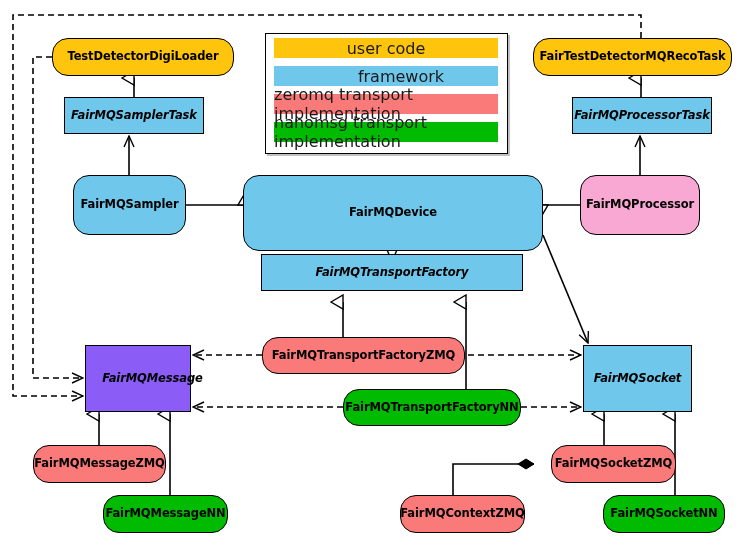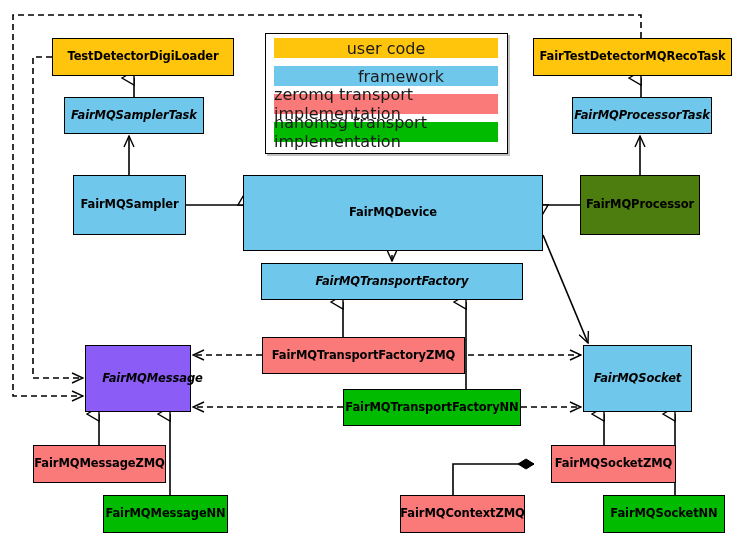--- a/index.html
+++ b/index.html
@@ -32,21 +32,21 @@
     border: 1.6px solid #000000;
     display: flex;
     align-items: center;
     justify-content: center;
     text-align: center;
     line-height: 1.15;
     color: #000000;
     font-size: 11.5px;
     letter-spacing: -0.1px;
   }
-  .node-box.bold   { font-weight: bold; }
+  .node-box.bold   { font-weight: bold; border-radius: 16px; }
   .node-box.italic { font-style: italic; font-weight: bold; }
   .legend-panel {
     position: absolute;
     box-sizing: border-box;
     background: #ffffff;
     border: 1.6px solid #000000;
     box-shadow: 2px 2px 0 rgba(140,140,140,0.55);
   }
   .legend-row {
     position: absolute;
@@ -149,24 +149,24 @@
       </div>
       <div class="node-box italic" style="left: 572px; top: 97px; width: 140px; height: 37px; background: rgb(111, 200, 236);">
         <span>FairMQProcessorTask</span>
       </div>
       <div class="node-box bold" style="left: 73px; top: 175px; width: 113px; height: 60px; background: rgb(111, 200, 236);">
         <span>FairMQSampler</span>
       </div>
       <div class="node-box bold" style="left: 243px; top: 175px; width: 300px; height: 76px; background: rgb(111, 200, 236);">
         <span>FairMQDevice</span>
       </div>
-      <div class="node-box bold" style="left: 580px; top: 175px; width: 120px; height: 60px; background: #4d7c0f;">
+      <div class="node-box bold" style="left: 580px; top: 175px; width: 120px; height: 60px; background: #f9a8d4;">
         <span>FairMQProcessor</span>
       </div>
-      <div class="node-box italic" style="left: 261px; top: 263px; width: 262px; height: 37px; background: rgb(111, 200, 236);">
+      <div class="node-box italic" style="left: 261px; top: 254px; width: 262px; height: 37px; background: rgb(111, 200, 236);">
         <span>FairMQTransportFactory</span>
       </div>
       <div class="node-box bold" style="left: 262px; top: 337px; width: 203px; height: 37px; background: rgb(250, 122, 122);">
         <span>FairMQTransportFactoryZMQ</span>
       </div>
       <div class="node-box bold" style="left: 343px; top: 389px; width: 178px; height: 37px; background: rgb(0, 187, 0);">
         <span>FairMQTransportFactoryNN</span>
       </div>
       <div class="node-box italic" style="left: 85px; top: 345px; width: 106px; height: 67px; background: #8b5cf6; padding-left: 29px;">
         <span>FairMQMessage</span>

